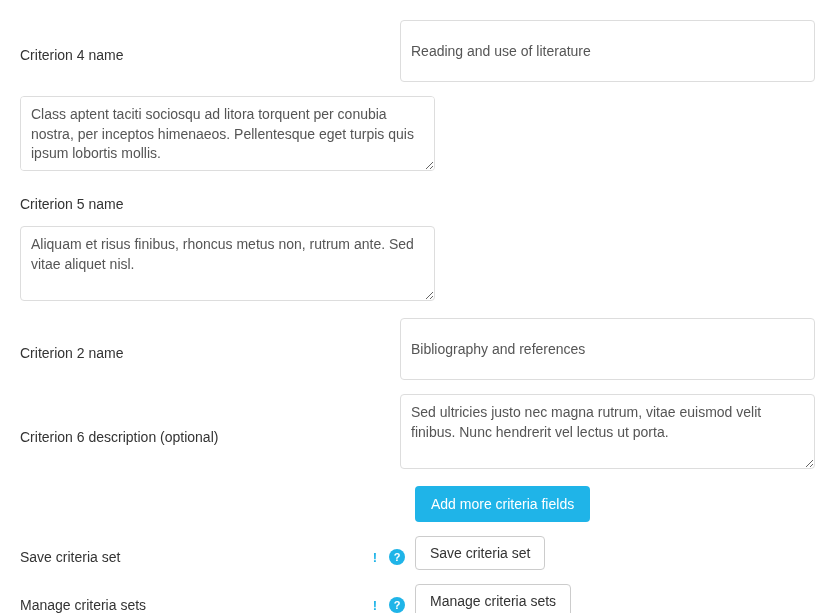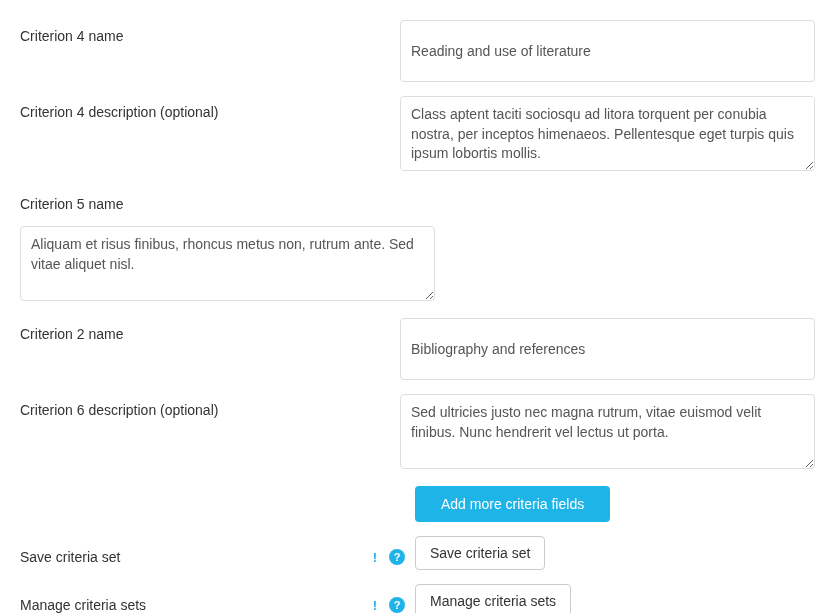--- a/index.html
+++ b/index.html
@@ -11,21 +11,21 @@
       font-family: Arial, Helvetica, sans-serif;
       font-size: 14px;
       color: #333;
       background: #fff;
       padding: 20px;
       width: 835px;
     }
     .form-row {
       display: flex;
       margin-bottom: 14px;
-      align-items: flex-start;
+      align-items: center;
     }
     .form-label {
       width: 395px;
       padding-top: 8px;
       color: #333;
       display: flex;
       align-items: center;
       justify-content: space-between;
       padding-right: 10px;
     }
@@ -58,21 +58,21 @@
       color: #555;
       font-family: inherit;
       resize: both;
       min-height: 75px;
       line-height: 1.4;
     }
     .btn-primary {
       background: #1fb4e8;
       color: #fff;
       border: none;
-      padding: 10px 26px;
+      padding: 10px 16px;
       border-radius: 4px;
       font-size: 14px;
       cursor: pointer;
       font-family: inherit;
     }
     .btn-secondary {
       background: #fff;
       color: #333;
       border: 1px solid #ccc;
       padding: 8px 14px;
@@ -125,23 +125,20 @@
 
 <div class="form-row">
   <div class="form-label">
     <span class="label-text">Criterion 4 name</span>
   </div>
   <div class="form-field">
     <input type="text" class="text-input" value="Reading and use of literature" style="">
   </div>
 </div>
 <div class="form-row">
-  <div class="form-label">
-    <span class="label-text">Criterion 4 description (optional)</span>
-  </div>
   <div class="form-field">
     <textarea class="textarea" style="">Class aptent taciti sociosqu ad litora torquent per conubia nostra, per inceptos himenaeos. Pellentesque eget turpis quis ipsum lobortis mollis.</textarea>
   </div>
 </div>
 
 <div class="form-row">
   <div class="form-label">
     <span class="label-text">Criterion 5 name</span>
   </div>
 </div>

